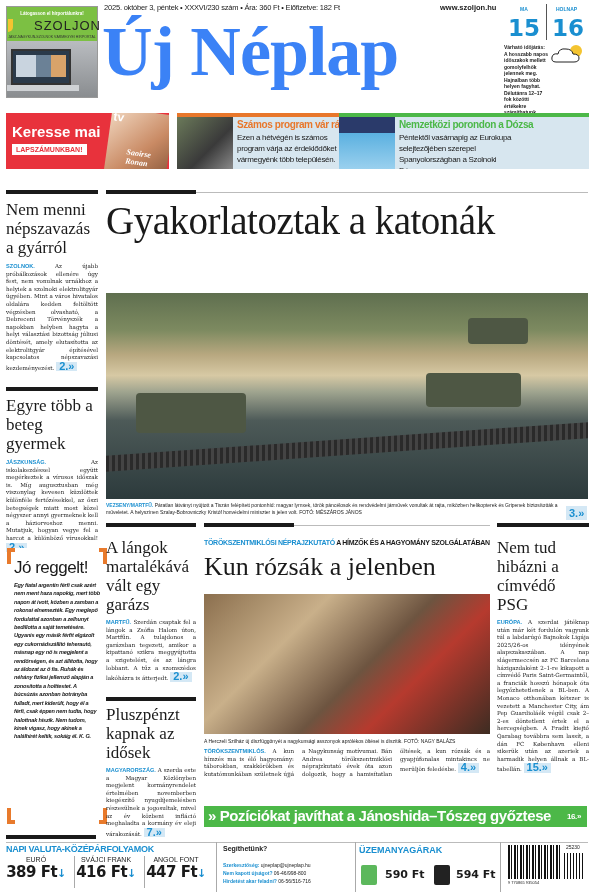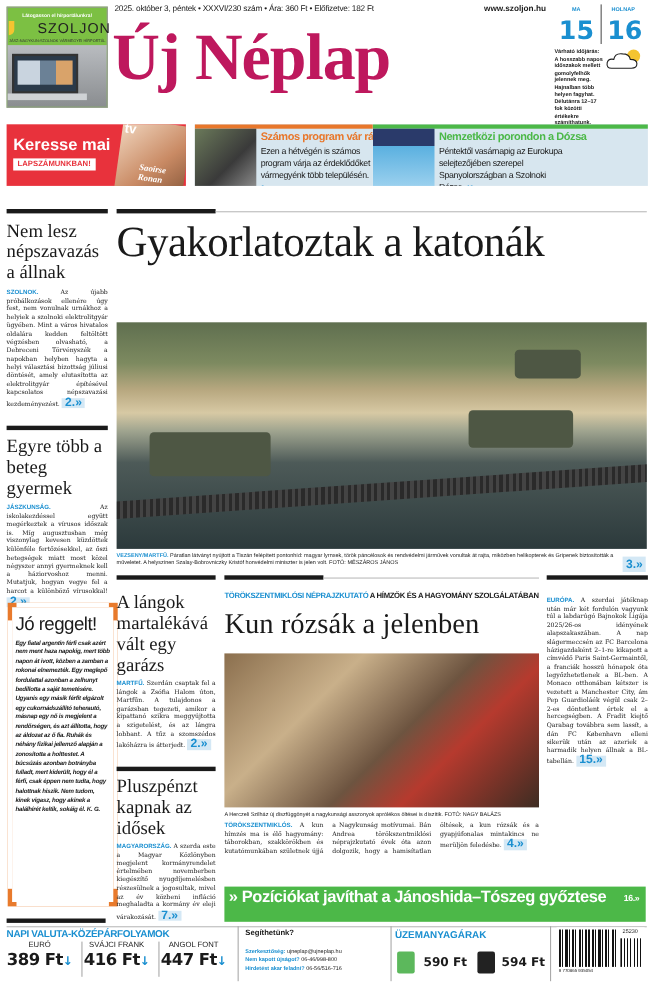--- a/index.html
+++ b/index.html
@@ -13,21 +13,21 @@
 .promo-ad .shield{width:11px;height:13px;background:#e44;border-radius:0 0 6px 6px;position:relative}
 .promo-ad .shield:after{content:"";position:absolute;right:0;top:0;width:5px;height:13px;background:#f4c430;border-radius:0 0 6px 0}
 .promo-ad .name{font-size:13px;font-family:"Liberation Sans",sans-serif;letter-spacing:1px;color:#222}
 .promo-ad .sub{font-size:3.5px;color:#333;text-align:center;font-family:"Liberation Sans",sans-serif;line-height:4px}
 .promo-ad .laptop{position:absolute;left:0;bottom:0;width:100%;height:56px;background:linear-gradient(#b9bcc0,#8a8d90)}
 .promo-ad .screen{position:absolute;left:4px;bottom:12px;width:60px;height:36px;background:#2b3a4a;border:2px solid #333}
 .promo-ad .screen:before{content:"";position:absolute;left:3px;top:4px;width:50px;height:22px;background:linear-gradient(90deg,#c9d4df 0 40%,#6b8196 40% 70%,#d9a36a 70%)}
 .promo-ad .base{position:absolute;left:0;bottom:6px;width:72px;height:6px;background:#cfd2d5}
 .dateline{left:104px;top:3px;font-size:7.5px;font-family:"Liberation Sans",sans-serif;letter-spacing:-.2px}
 .url{left:440px;top:3px;font-size:7.5px;font-family:"Liberation Sans",sans-serif;font-weight:bold}
-.masthead{left:102px;top:12px;font-size:60px;font-weight:bold;color:#be185d;letter-spacing:-1px;line-height:80px;font-family:"Liberation Serif",serif}
+.masthead{left:102px;top:12px;font-size:70px;font-weight:bold;color:#3b82f6;letter-spacing:-1px;line-height:80px;font-family:"Liberation Serif",serif}
 .weather{left:500px;top:0;width:100px;height:108px}
 .weather .lbl{position:absolute;top:6px;font-size:5px;font-weight:bold;color:#1a8fd0;font-family:"Liberation Sans",sans-serif}
 .weather .num{position:absolute;top:15px;font-size:23px;font-weight:bold;color:#1a8fd0;font-family:"DejaVu Sans",sans-serif}
 .weather .sep{position:absolute;left:546px;left:46px;top:4px;width:1px;height:36px;background:#555}
 .weather .desc{position:absolute;left:4px;top:44px;width:92px;font-size:5px;line-height:6.5px;font-family:"Liberation Sans",sans-serif;font-weight:bold}
 .weather .cloud{position:absolute;left:50px;top:44px;width:36px;height:20px}
 .promo-tv{left:6px;top:113px;width:163px;height:56px;background:#e8323c;overflow:hidden}
 .promo-tv .k{position:absolute;left:6px;top:10px;color:#fff;font-size:15px;font-weight:bold;font-family:"Liberation Sans",sans-serif}
 .promo-tv .l{position:absolute;left:6px;top:31px;background:#fff;color:#e8323c;font-size:7px;font-weight:bold;padding:2px 4px;font-family:"Liberation Sans",sans-serif}
 .promo-tv .mag{position:absolute;left:102px;top:-2px;width:62px;height:64px;background:linear-gradient(135deg,#f2d9c2,#c98a64 60%,#8a5a3c);transform:rotate(8deg)}
@@ -51,21 +51,21 @@
 .bridge{position:absolute;left:0;top:146px;width:100%;height:16px;background:repeating-linear-gradient(90deg,#2a2a2a 0 3px,#444 3px 6px);transform:skewY(-4deg)}
 .caption{left:106px;top:502px;width:455px;font-size:5px;line-height:7px;font-family:"Liberation Sans",sans-serif}
 .jo-box{left:7px;top:548px;width:100px;height:276px;border:4px solid #e87a2c;border-left-width:4px;border-right-width:4px}
 .jo-mask1{left:15px;top:548px;width:84px;height:4px;background:#fff}
 .jo-mask2{left:15px;top:820px;width:84px;height:4px;background:#fff}
 .jo-mask3{left:7px;top:564px;width:4px;height:244px;background:#fff}
 .jo-mask4{left:103px;top:564px;width:4px;height:244px;background:#fff}
 .jo-title{left:14px;top:558px;font-size:17px;font-family:"Liberation Sans",sans-serif;letter-spacing:-.5px}
 .jo-text{left:14px;top:581px;width:86px;font-size:5.6px;line-height:8.4px;font-style:italic;font-weight:bold;font-family:"Liberation Sans",sans-serif;letter-spacing:-.2px}
 .photo-kun{left:204px;top:594px;width:286px;height:140px;background:linear-gradient(135deg,#8b6f4e,#c9b08a 30%,#6d5440 55%,#b63a2e 70%,#3d2c22);overflow:hidden}
-.sports-banner{left:204px;top:806px;width:383px;height:32px;background:#4cb848;color:#fff;font-family:"Liberation Sans",sans-serif;font-weight:bold;font-size:15px;line-height:20px;padding-left:4px;white-space:nowrap;letter-spacing:-.4px}
+.sports-banner{left:204px;top:806px;width:383px;height:21px;background:#4cb848;color:#fff;font-family:"Liberation Sans",sans-serif;font-weight:bold;font-size:15px;line-height:20px;padding-left:4px;white-space:nowrap;letter-spacing:-.4px}
 .sports-banner .ref2{font-size:8px;position:absolute;right:6px;top:1px}
 .footer-rule{left:6px;top:835px;width:90px;height:4px;background:#1a1a1a}
 .fx-title{left:6px;top:844px;font-size:9px;font-weight:bold;color:#1a8fd0;font-family:"Liberation Sans",sans-serif;letter-spacing:-.3px}
 .fx-col{top:856px;width:60px;text-align:center;font-family:"Liberation Sans",sans-serif}
 .fx-col .n{font-size:7px}
 .fx-col .v{font-size:15px;font-weight:bold;font-family:"DejaVu Sans",sans-serif;letter-spacing:-.5px;white-space:nowrap}
 .fx-col .v i{color:#1a8fd0;font-style:normal;font-size:11px}
 .vsep{width:1px;background:#aaa}
 .help-title{left:223px;top:845px;font-size:7px;font-weight:bold;font-family:"Liberation Sans",sans-serif}
 .help-row{left:223px;font-size:5px;font-family:"Liberation Sans",sans-serif;white-space:nowrap}
@@ -129,21 +129,21 @@
 </div>
 <div class="abs teaser" style="left:339px;width:250px">
   <div class="bar" style="background:#4cb848"></div>
   <div class="img" style="width:56px;background:linear-gradient(180deg,#2a3a6a 0 30%,#5ab0e0 30%,#9ad0ee)"></div>
   <div class="hd" style="color:#4cb848">Nemzetközi porondon a Dózsa</div>
   <div class="bd" style="width:120px"><span>Péntektől vasárnapig az Eurokupa selejtezőjében szerepel Spanyolországban a Szolnoki Dózsa.</span> <span class="ref">16.»</span></div>
 </div>
 
 <div class="abs rule" style="left:6px;top:190px;width:92px"></div>
 <div class="abs" style="left:6px;top:200px;width:92px">
-  <div class="sidehead">Nem lesz népszavazás a állnak</div>
+  <div class="sidehead">Nem menni népszavazás a gyárról</div>
   <div class="body" style="margin-top:6px"><span class="kicker">SZOLNOK.</span> <span>Az újabb próbálkozások ellenére úgy fest, nem vonulnak urnákhoz a helyiek a szolnoki elektrolitgyár ügyében. Mint a város hivatalos oldalára kedden feltöltött végzésben olvasható, a Debreceni Törvényszék a napokban helyben hagyta a helyi választási bizottság júliusi döntését, amely elutasította az elektrolitgyár építésével kapcsolatos népszavazási kezdeményezést.</span> <span class="pagebox">2.»</span></div>
 </div>
 
 <div class="abs rule" style="left:6px;top:387px;width:92px"></div>
 <div class="abs" style="left:6px;top:396px;width:92px">
   <div class="sidehead">Egyre több a beteg gyermek</div>
   <div class="body" style="margin-top:6px"><span class="kicker">JÁSZKUNSÁG.</span> <span>Az iskolakezdéssel együtt megérkeztek a vírusos időszak is. Míg augusztusban még viszonylag kevesen küzdöttek különféle fertőzésekkel, az őszi betegségek miatt most közel négyszer annyi gyermeknek kell a háziorvoshoz menni. Mutatjuk, hogyan vegye fel a harcot a különböző vírusokkal!</span> <span class="pagebox">2.»</span></div>
 </div>
 
 <div class="abs rule" style="left:106px;top:190px;width:90px"></div>
@@ -182,20 +182,21 @@
 <div class="abs rule" style="left:204px;top:523px;width:90px"></div>
 <div class="abs thin" style="left:294px;top:525px;width:196px"></div>
 <div class="abs sans" style="left:204px;top:539px;font-size:7px;font-weight:bold;white-space:nowrap;letter-spacing:-.3px"><span class="blue">TÖRÖKSZENTMIKLÓSI NÉPRAJZKUTATÓ</span> <span>A HÍMZŐK ÉS A HAGYOMÁNY SZOLGÁLATÁBAN</span></div>
 <div class="abs" style="left:204px;top:552px;font-size:26px;white-space:nowrap">Kun rózsák a jelenben</div>
 <div class="abs photo-kun"></div>
 <div class="abs sans" style="left:204px;top:738px;font-size:5px;width:286px">A Herczeli Szilház új díszfüggönyét a nagykunsági asszonyok aprólékos öltései is díszítik. FOTÓ: NAGY BALÁZS</div>
 <div class="abs body" style="left:204px;top:748px;width:286px;column-count:3;column-gap:8px"><span class="kicker">TÖRÖKSZENTMIKLÓS.</span> <span>A kun hímzés ma is élő hagyomány: táborokban, szakkörökben és kutatómunkában születnek újjá a Nagykunság motívumai. Bán Andrea törökszentmiklósi néprajzkutató évek óta azon dolgozik, hogy a hamisítatlan öltések, a kun rózsák és a gyapjúfonalas mintakincs ne merüljön feledésbe.</span> <span class="pagebox">4.»</span></div>
 
 <div class="abs rule" style="left:497px;top:523px;width:92px"></div>
 <div class="abs" style="left:497px;top:538px;width:92px">
+  <div class="sidehead">Nem tud hibázni a címvédő PSG</div>
   <div class="body" style="margin-top:5px"><span class="kicker">EURÓPA.</span> <span>A szerdai játéknap után már két fordulón vagyunk túl a labdarúgó Bajnokok Ligája 2025/26-os idényének alapszakaszában. A nap slágermeccsén az FC Barcelona házigazdaként 2–1-re kikapott a címvédő Paris Saint-Germaintől, a franciák hosszú hónapok óta legyőzhetetlenek a BL-ben. A Monaco otthonában kétszer is vezetett a Manchester City, ám Pep Guardioláék végül csak 2–2-es döntetlent értek el a hercegségben. A Fradit kiejtő Qarabag továbbra sem lassít, a dán FC København elleni sikerük után az azeriek a harmadik helyen állnak a BL-tabellán.</span> <span class="pagebox">15.»</span></div>
 </div>
 
 <div class="abs sports-banner"><span>» Pozíciókat javíthat a Jánoshida–Tószeg győztese</span><span class="ref2">16.»</span></div>
 
 <div class="abs footer-rule"></div>
 <div class="abs thin" style="left:6px;top:842px;width:582px"></div>
 <div class="abs fx-title">NAPI VALUTA-KÖZÉPÁRFOLYAMOK</div>
 <div class="abs fx-col" style="left:6px">
     <div class="n">EURÓ</div>

